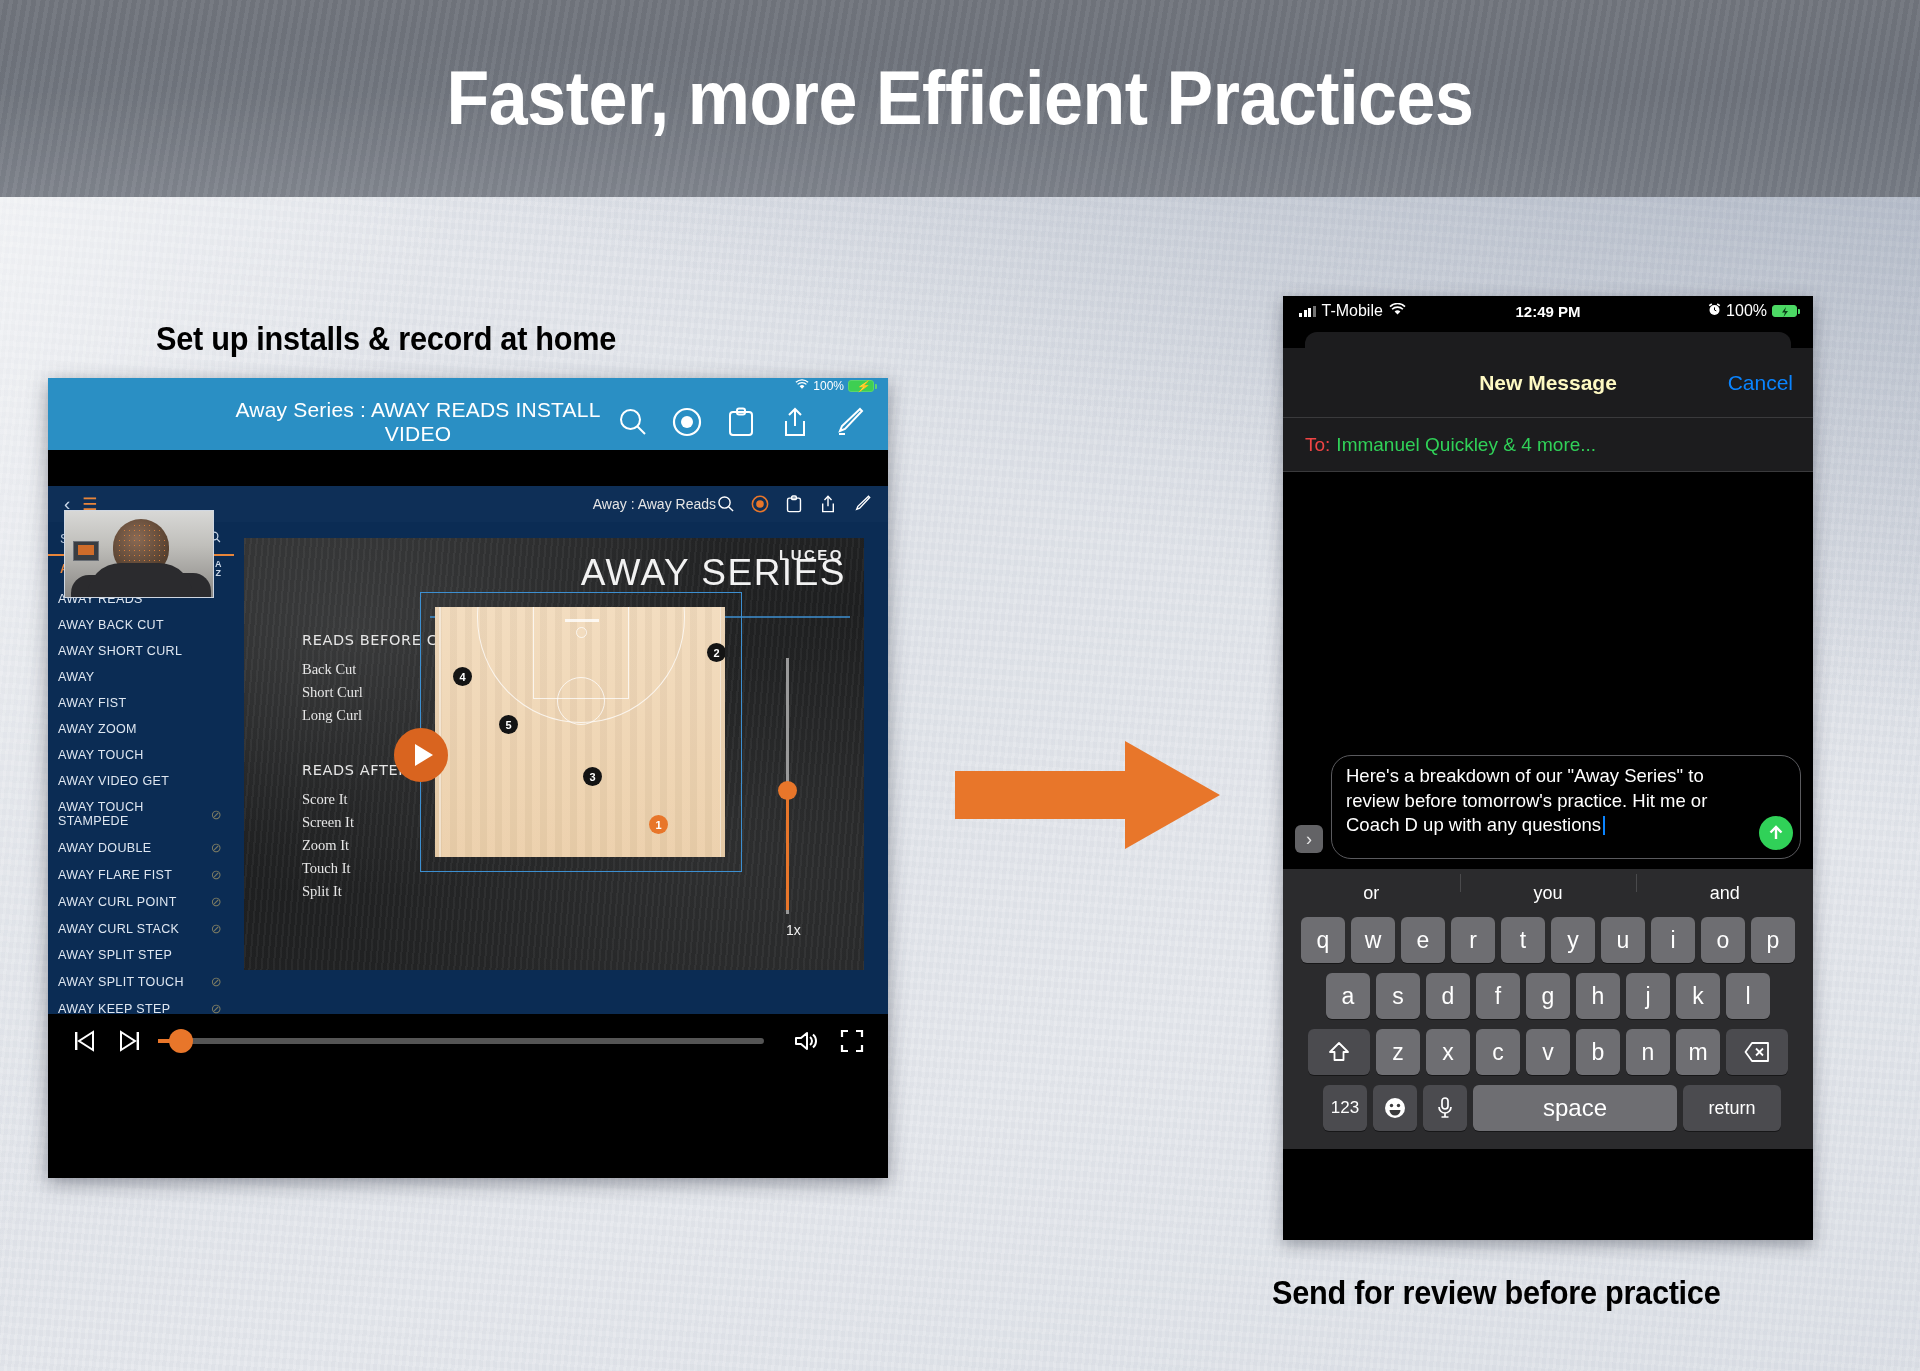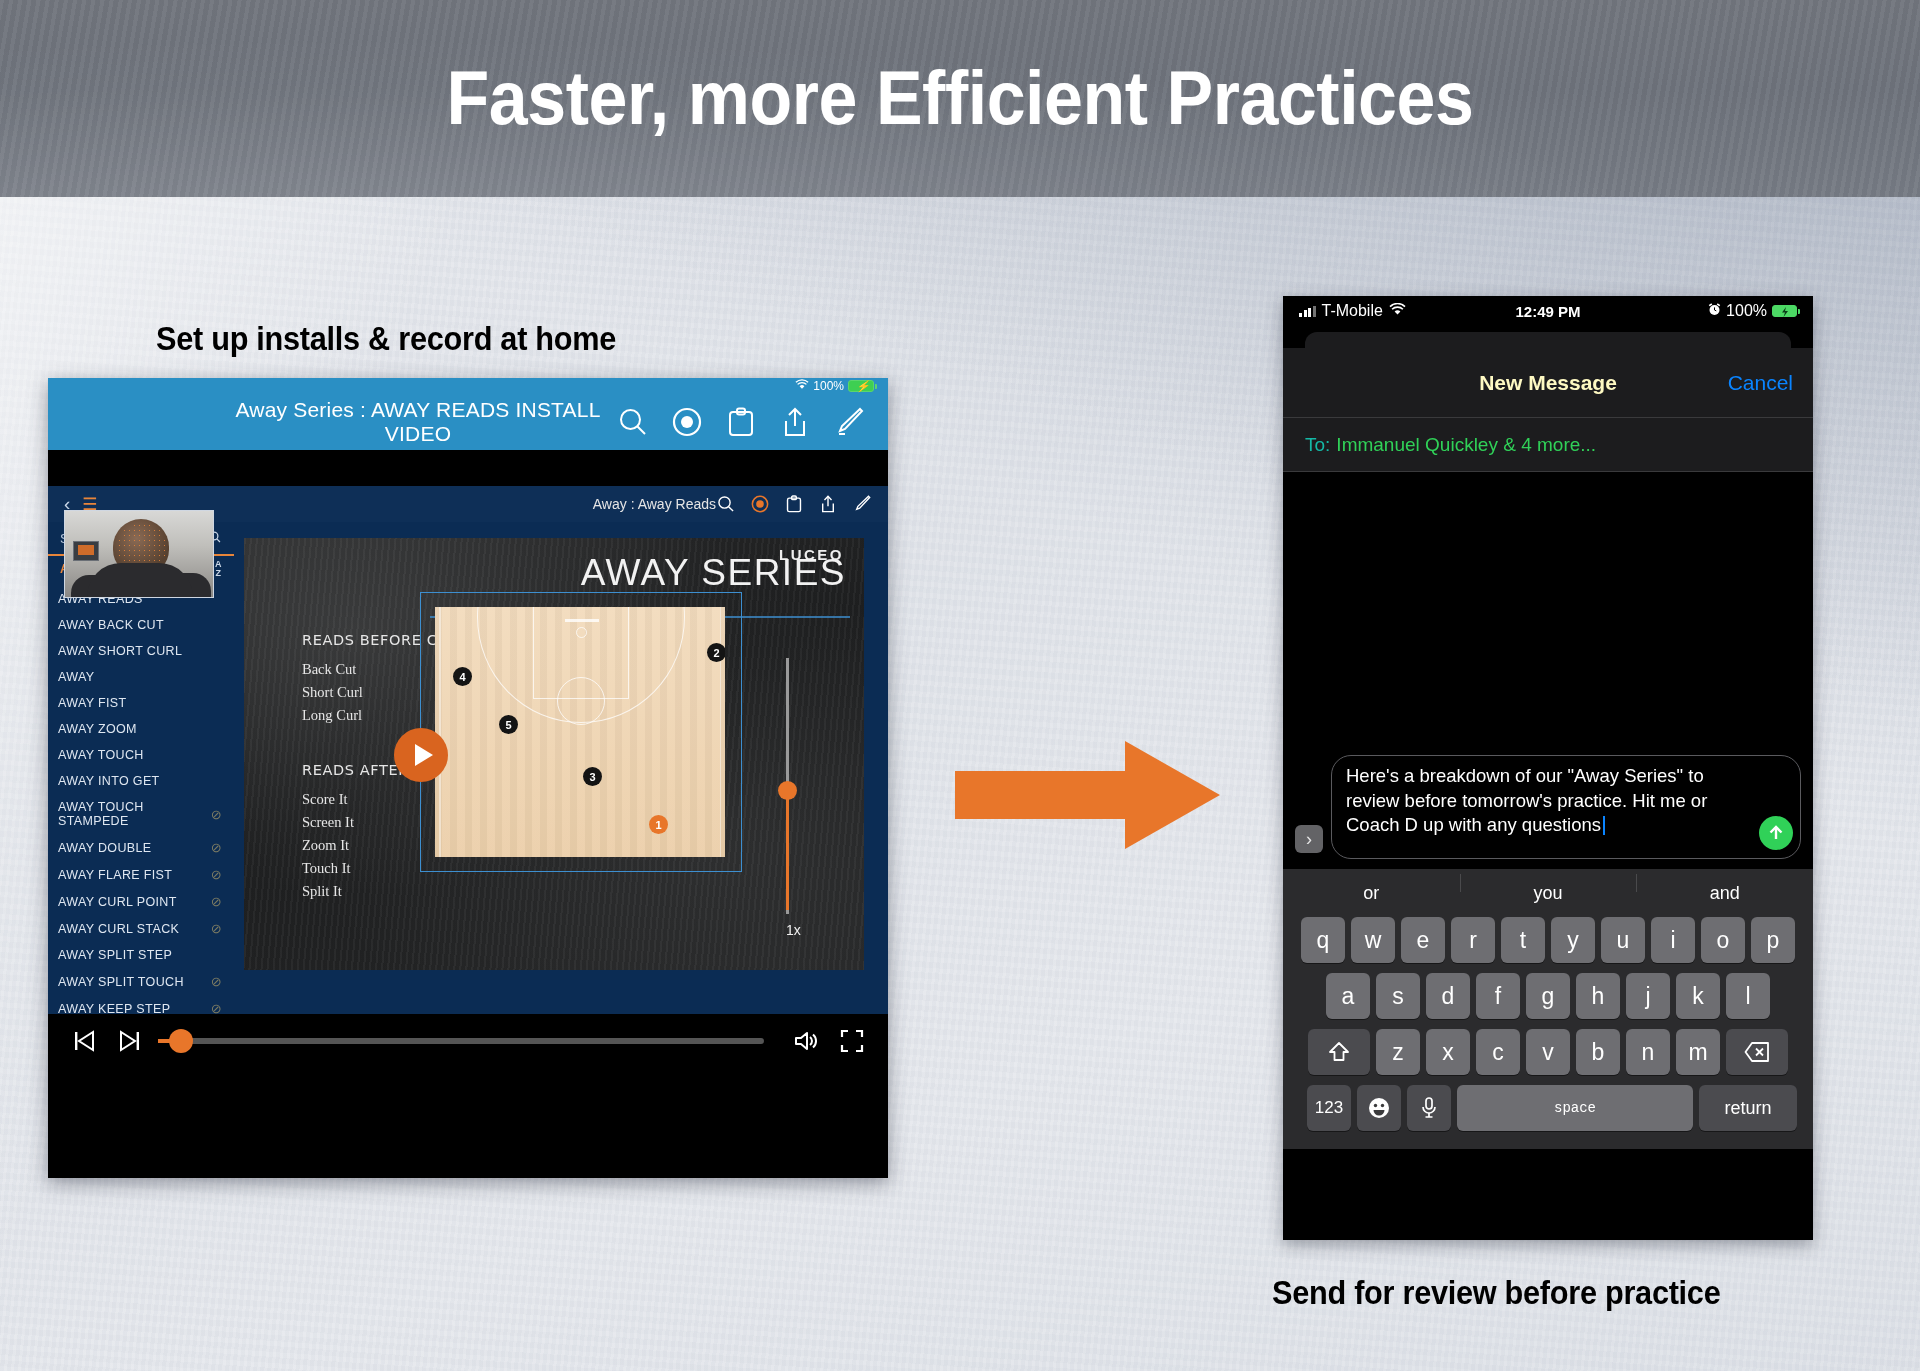--- a/index.html
+++ b/index.html
@@ -268,21 +268,21 @@
   #ip-navbar {
     height: 70px; background:#1c1c1e; display:flex; align-items:center; padding:0 20px;
     position:relative; border-bottom:0.5px solid #3a3a3c;
   }
   #ip-navbar .ttl { position:absolute;left:0;right:0;text-align:center;color:#fef9c3;font-size:21px;font-weight:bold;}
   #ip-navbar .cancel { margin-left:auto; color:#0a84ff; font-size:21px; position:relative; z-index:2;}
   #ip-to {
     height: 54px; background:#1c1c1e; display:flex; align-items:center; padding:0 22px;
     font-size:19px; border-bottom:0.5px solid #3a3a3c; gap:6px;
   }
-  #ip-to .lbl { color:#14b8a6; }
+  #ip-to .lbl { color:#ef4444; }
   #ip-to .val { color:#30d158; }
   #ip-body { background:#000; height: 277px; }
 
   #ip-inputrow {
     background:#000; padding: 6px 12px 10px 12px; display:flex; align-items:flex-end; gap:8px;
   }
   #ip-plus {
     width:28px;height:28px;border-radius:6px;background:#636366;color:#e6e6e6;
     display:flex;align-items:center;justify-content:center;font-size:18px;margin-bottom:6px;
   }
@@ -304,21 +304,21 @@
 
   #ip-keyboard { background:#2b2b2d; padding: 0 5px 8px 5px; }
   .krow { display:flex; justify-content:center; gap:6px; margin-bottom:10px; }
   .key {
     background:#6e6e72; border-radius:6px; color:#fff;
     height: 46px; width: 44px; display:flex; align-items:center; justify-content:center;
     font-size: 23px; box-shadow: 0 1px 0 rgba(0,0,0,0.45);
   }
   .key.dark { background:#4b4b4f; }
   .key.wide { width: 62px; }
-  .key.space { width: 236px; font-size:14px;font-family:Liberation Mono, monospace; }
+  .key.space { width: 204px; font-size:24px; }
   .key.ret   { width: 98px; font-size:18px; }
   .key.small { font-size:17px;margin-left:8px; }
   .krow.r2 { padding: 0 22px; }
 </style>
 </head>
 <body>
 
 <div id="wall"></div>
 
 <div id="title-band">
@@ -464,21 +464,21 @@
           <div class="sb-item">
             <span>AWAY FIST</span>
           </div>
           <div class="sb-item">
             <span>AWAY ZOOM</span>
           </div>
           <div class="sb-item">
             <span>AWAY TOUCH</span>
           </div>
           <div class="sb-item">
-            <span>AWAY INTO GET</span>
+            <span>AWAY VIDEO GET</span>
           </div>
           <div class="sb-item">
             <span>AWAY TOUCH STAMPEDE</span>
             <span class="lock">⊘</span>
           </div>
           <div class="sb-item">
             <span>AWAY DOUBLE</span>
             <span class="lock">⊘</span>
           </div>
           <div class="sb-item">

